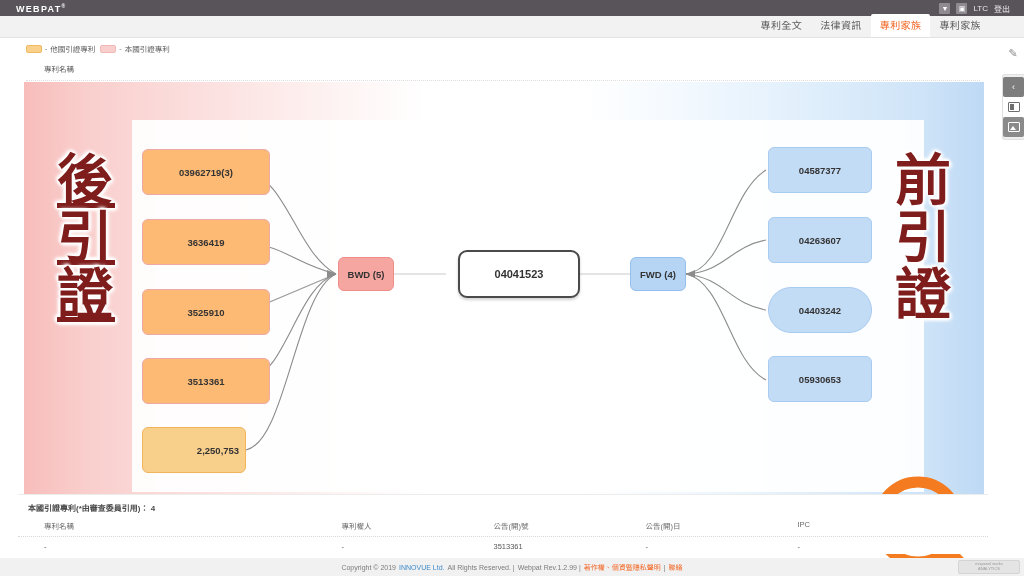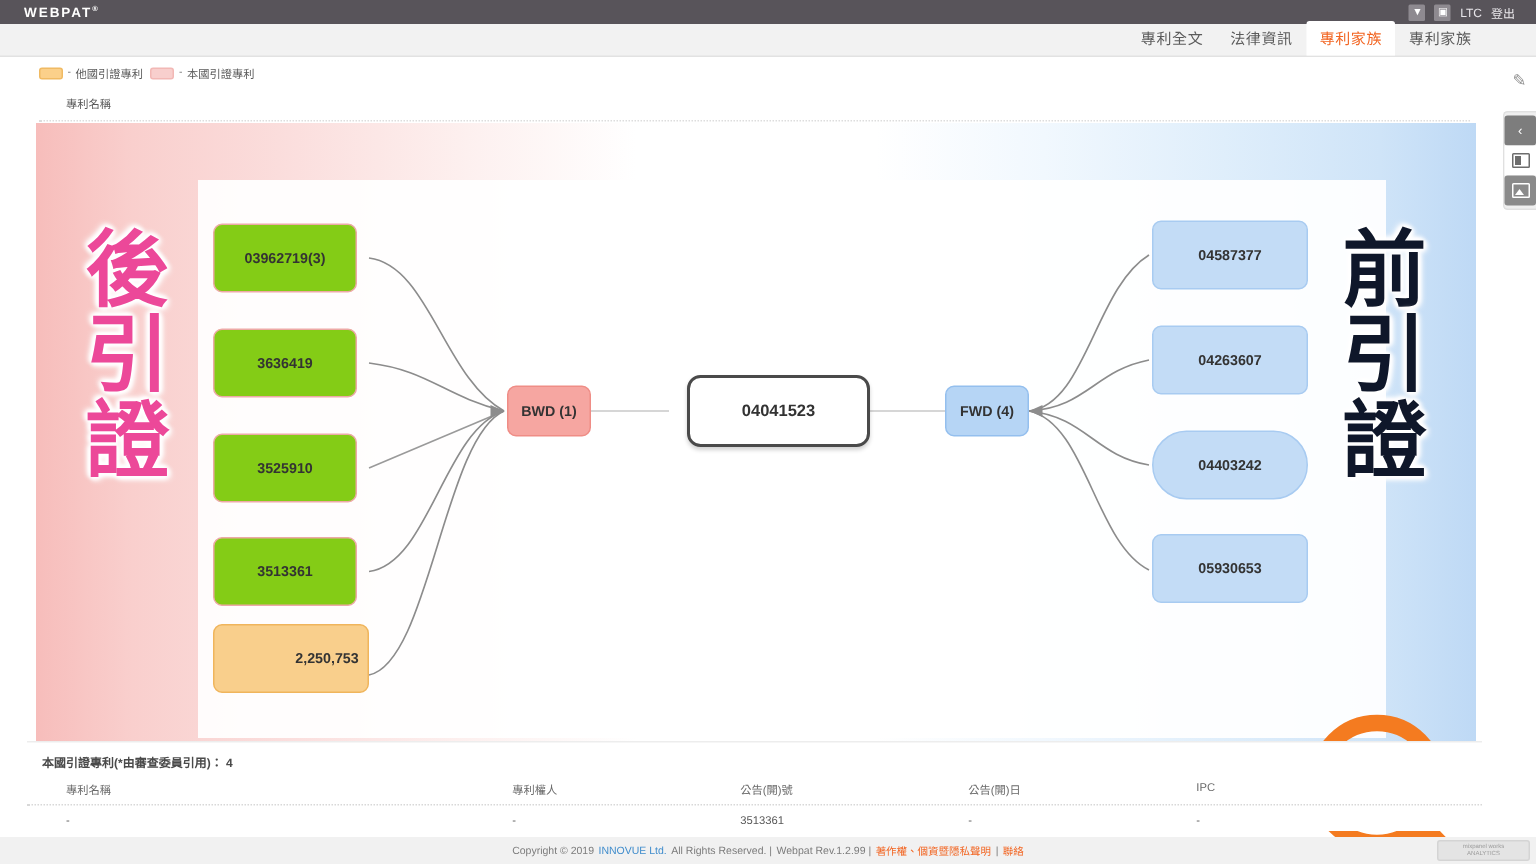--- a/index.html
+++ b/index.html
@@ -95,44 +95,45 @@
     right: 0; width: 400px;
     background: linear-gradient(to left, #bed9f5 0%, #cfe4f8 16%, #dfeefb 42%, #f1f8fe 72%, #ffffff 100%);
   }
   .sidelabel {
     position: absolute; top: 70px; width: 96px;
     font-size: 56px; font-weight: bold; line-height: 1.02;
     text-align: center; letter-spacing: 2px;
     font-family: "DejaVu Sans", sans-serif;
   }
   .sidelabel.left {
-    left: 14px; color: #ec4899;
+    left: 14px; color: #7f1d1d;
     text-shadow: 0 0 3px #fff, 2px 0 3px #fff, -2px 0 3px #fff, 0 2px 3px #fff,
                  0 -2px 3px #fff, 2px 2px 4px #fff, -2px -2px 4px #fff;
+    text-decoration: underline;
   }
   .sidelabel.right {
-    right: 12px; color: #0f172a;
+    right: 12px; color: #7f1d1d;
     text-shadow: 0 0 3px #fff, 2px 0 3px #fff, -2px 0 3px #fff, 0 2px 3px #fff,
                  0 -2px 3px #fff, 2px 2px 4px #fff, -2px -2px 4px #fff;
   }
 
   .canvas {
     position: absolute; left: 108px; top: 38px;
     width: 792px; height: 372px;
     background: #ffffff; opacity: .93;
   }
 
   svg.links { position: absolute; left: 0; top: 0; width: 960px; height: 420px; pointer-events: none; }
 
   .node {
     position: absolute; display: flex; align-items: center; justify-content: center;
     font-size: 9.5px; font-weight: bold; color: #333333;
     border-radius: 6px; text-align: center;
   }
-  .node.bwd-leaf { width: 96px; height: 46px; background: #84cc16; border: 1.5px solid #eda9a6; }
+  .node.bwd-leaf { width: 128px; height: 46px; background: #fdba74; border: 1.5px solid #eda9a6; }
   .node.foreign-leaf { width: 104px; height: 46px; background: #f9cf8c; border: 1.5px solid #f0b55c; }
   .node.fwd-leaf { width: 104px; height: 46px; background: #c3dcf6; border: 1.5px solid #a8cbf1; }
   .node.hub-bwd { width: 56px; height: 34px; background: #f6a6a1; border: 1.5px solid #ef8d86; font-size: 9.5px; }
   .node.hub-fwd { width: 56px; height: 34px; background: #b6d5f5; border: 1.5px solid #94bfee; font-size: 9.5px; }
   .node.center {
     width: 122px; height: 48px; background: #ffffff;
     border: 2.5px solid #4a4a4a; border-radius: 9px; font-size: 11px;
     box-shadow: 0 2px 3px rgba(0,0,0,.18);
   }
 
@@ -296,23 +297,23 @@
         <g fill="#8c8c8c">
           <polygon points="312,192 303,188 303,196"></polygon>
           <polygon points="662,192 671,188 671,196"></polygon>
         </g>
       </svg>
 
       <div class="node bwd-leaf" style="left:118px; top:67px;">03962719(3)</div>
       <div class="node bwd-leaf" style="left:118px; top:137px;">3636419</div>
       <div class="node bwd-leaf" style="left:118px; top:207px;">3525910</div>
       <div class="node bwd-leaf" style="left:118px; top:276px;">3513361</div>
-      <div class="node foreign-leaf" style="left:118px; top:334px;padding-left:48px;">2,250,753</div>
-
-      <div class="node hub-bwd" style="left:314px; top:175px;">BWD (1)</div>
+      <div class="node foreign-leaf" style="left:118px; top:345px;padding-left:48px;">2,250,753</div>
+
+      <div class="node hub-bwd" style="left:314px; top:175px;">BWD (5)</div>
       <div class="node center" style="left:434px; top:168px;">04041523</div>
       <div class="node hub-fwd" style="left:606px; top:175px;">FWD (4)</div>
 
       <div class="node fwd-leaf" style="left:744px; top:65px;">04587377</div>
       <div class="node fwd-leaf" style="left:744px; top:135px;">04263607</div>
       <div class="node fwd-leaf" style="left:744px; top:205px;border-radius:23px;">04403242</div>
       <div class="node fwd-leaf" style="left:744px; top:274px;">05930653</div>
     </div>
 
     <svg class="magnifier" viewBox="0 0 118 118">

